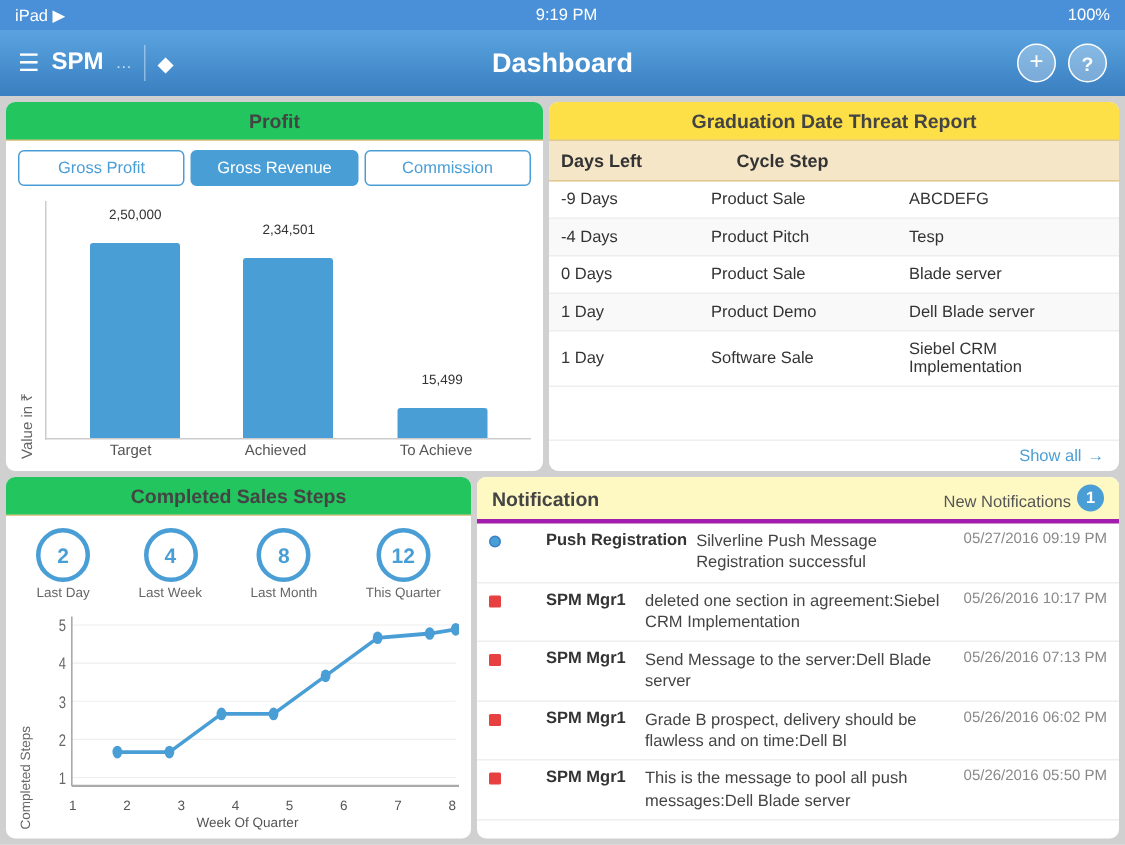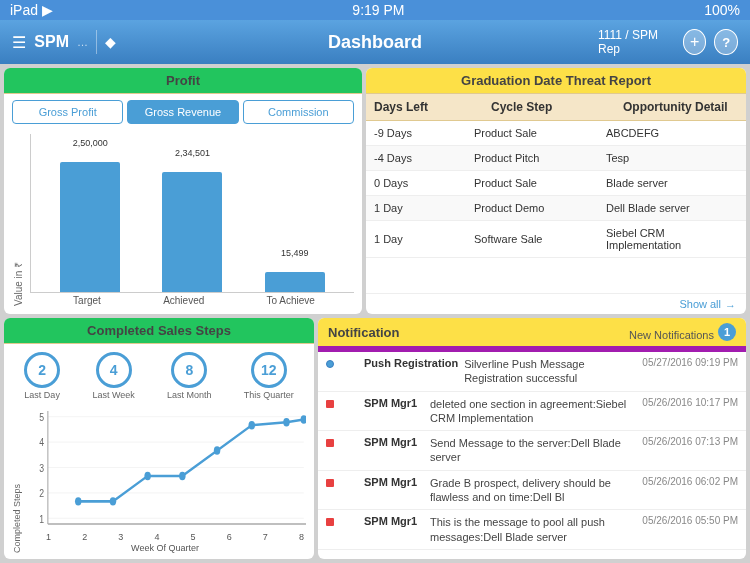--- a/index.html
+++ b/index.html
@@ -1,19 +1,19 @@
 <!DOCTYPE html>
 <html><head>
   <meta charset="utf-8">
   <style>
     * { box-sizing: border-box; margin: 0; padding: 0; }
     body { font-family: -apple-system, 'Helvetica Neue', Arial, sans-serif; background: #e8e8e8; width: 750px; height: 563px; overflow: hidden; font-size: 12px; }
 
     
-    .status-bar { background: #4a90d9; display: flex; justify-content: space-between; align-items: center; padding: 2px 10px; height: 20px; font-size: 14px; color: white; }
+    .status-bar { background: #4a90d9; display: flex; justify-content: space-between; align-items: center; padding: 2px 10px; height: 20px; font-size: 11px; color: white; }
     .status-left { display: flex; align-items: center; gap: 4px; }
     .status-right { display: flex; align-items: center; gap: 4px; }
 
     
     .header { background: linear-gradient(180deg, #5ba3e0 0%, #3a7fc1 100%); display: flex; align-items: center; height: 44px; padding: 0 12px; }
     .header-left { display: flex; align-items: center; gap: 8px; width: 140px; }
     .header-title { flex: 1; text-align: center; color: white; font-size: 18px; font-weight: 600; }
     .header-right { display: flex; align-items: center; gap: 8px; width: 140px; justify-content: flex-end; color: white; font-size: 12px; }
     .menu-icon { color: white; font-size: 16px; cursor: pointer; }
     .spm-logo { color: white; font-size: 16px; font-weight: bold; }
@@ -61,21 +61,21 @@
     .stat-circle { display: flex; flex-direction: column; align-items: center; gap: 2px; }
     .circle { width: 36px; height: 36px; border-radius: 50%; border: 3px solid #4a9ed6; display: flex; align-items: center; justify-content: center; font-size: 14px; font-weight: bold; color: #4a9ed6; }
     .circle-label { font-size: 9px; color: #666; text-align: center; }
     .line-chart-area { flex: 1; padding: 0 8px 6px; display: flex; }
     .line-y-label { writing-mode: vertical-rl; transform: rotate(180deg); font-size: 9px; color: #666; white-space: nowrap; margin-right: 2px; }
     .line-chart-inner { flex: 1; display: flex; flex-direction: column; }
     .line-chart-svg { flex: 1; }
 
     
     .notif-card { flex: 1; display: flex; flex-direction: column; }
-    .notif-header { background: #fde047; display: flex; align-items: center; padding: 5px 10px; border-bottom: 6px solid #a21caf; }
+    .notif-header { background: #fef9c3; display: flex; align-items: center; padding: 5px 10px; border-bottom: 3px solid #a21caf; }
     .notif-title { font-size: 13px; font-weight: 600; color: #444; flex: 1; }
     .notif-badge-container { display: flex; align-items: flex-end; gap: 4px; font-size: 11px; color: #555; }
     .notif-badge { background: #4a9ed6; color: white; border-radius: 50%; width: 18px; height: 18px; display: flex; align-items: center; justify-content: center; font-size: 11px; font-weight: bold; }
     .notif-rows { flex: 1; overflow: hidden; }
     .notif-row { display: flex; align-items: flex-start; padding: 5px 8px; border-bottom: 1px solid #eee; gap: 6px; }
     .notif-icon { width: 8px; height: 8px; border-radius: 50%; margin-top: 3px; flex-shrink: 0; }
     .notif-icon.blue { background: #4a9ed6; border: 1px solid #3a7fc1; }
     .notif-icon.red { background: #e84040; border-radius: 1px; }
     .notif-sender { font-size: 11px; font-weight: 600; color: #333; min-width: 60px; flex-shrink: 0; margin-left: 24px; }
     .notif-msg { font-size: 11px; color: #444; flex: 1; line-height: 1.3; }
@@ -97,21 +97,20 @@
 <div class="header">
   <div class="header-left">
     <span class="menu-icon">☰</span>
     <span class="spm-logo">SPM</span>
     <span style="font-size:11px;color:rgba(255,255,255,0.7);">…</span>
     <div class="logo-divider"></div>
     <span class="diamond-icon">◆</span>
   </div>
   <div class="header-title">Dashboard</div>
   <div class="header-right">
-    <span>1111 / SPM Rep</span>
     <div class="add-btn">+</div>
     <div class="help-btn">?</div>
   </div>
 </div>
 
 <div class="main">
 
   <div class="top-row">
 
     <div class="card profit-card">
@@ -145,21 +144,20 @@
           </div>
         </div>
       </div>
     </div>
 
     <div class="card grad-card">
       <div class="grad-title">Graduation Date Threat Report</div>
       <div class="grad-header">
         <span>Days Left</span>
         <span>Cycle Step</span>
-        <span>Opportunity Detail</span>
       </div>
       <div class="grad-rows">
         <div class="grad-row">
           <span>-9 Days</span>
           <span>Product Sale</span>
           <span>ABCDEFG</span>
         </div>
         <div class="grad-row">
           <span>-4 Days</span>
           <span>Product Pitch</span>

